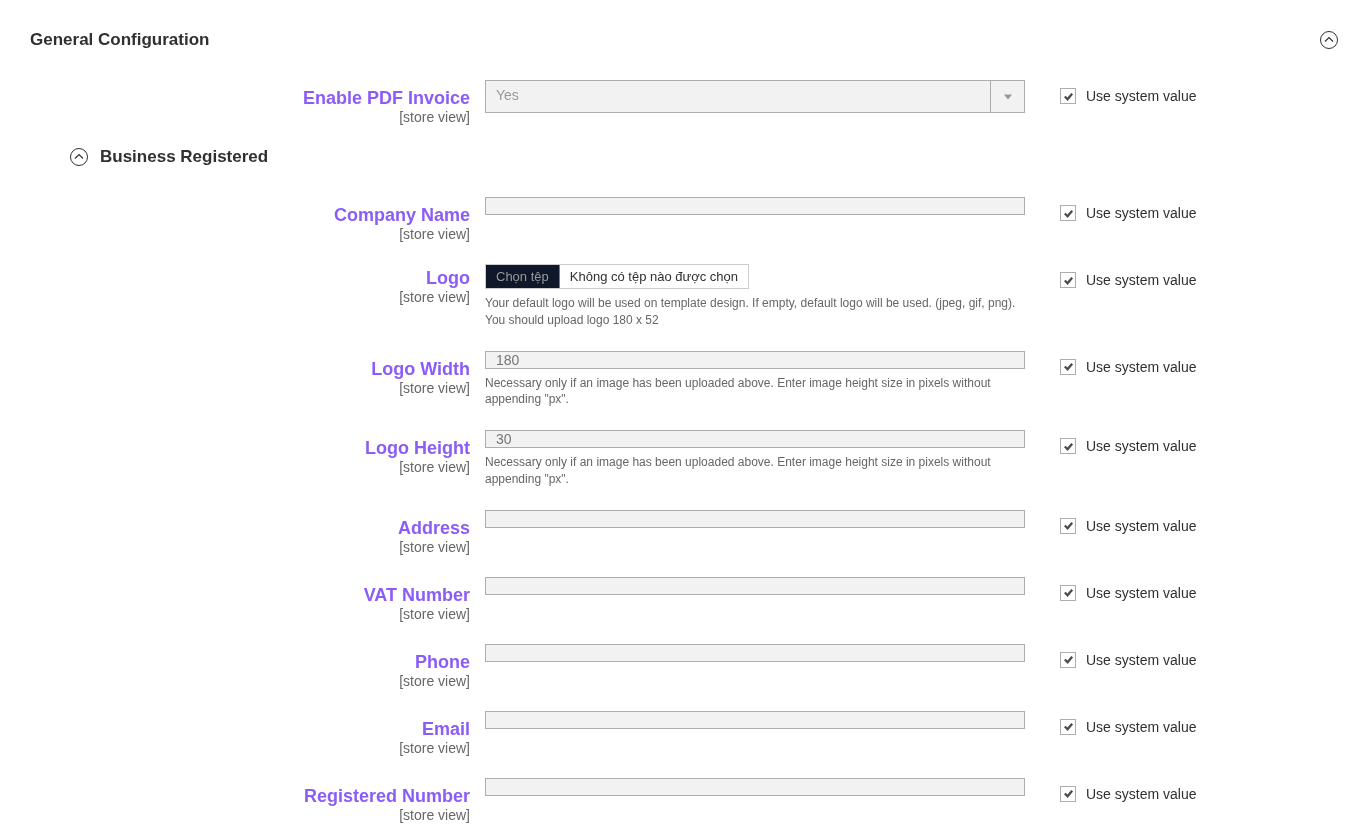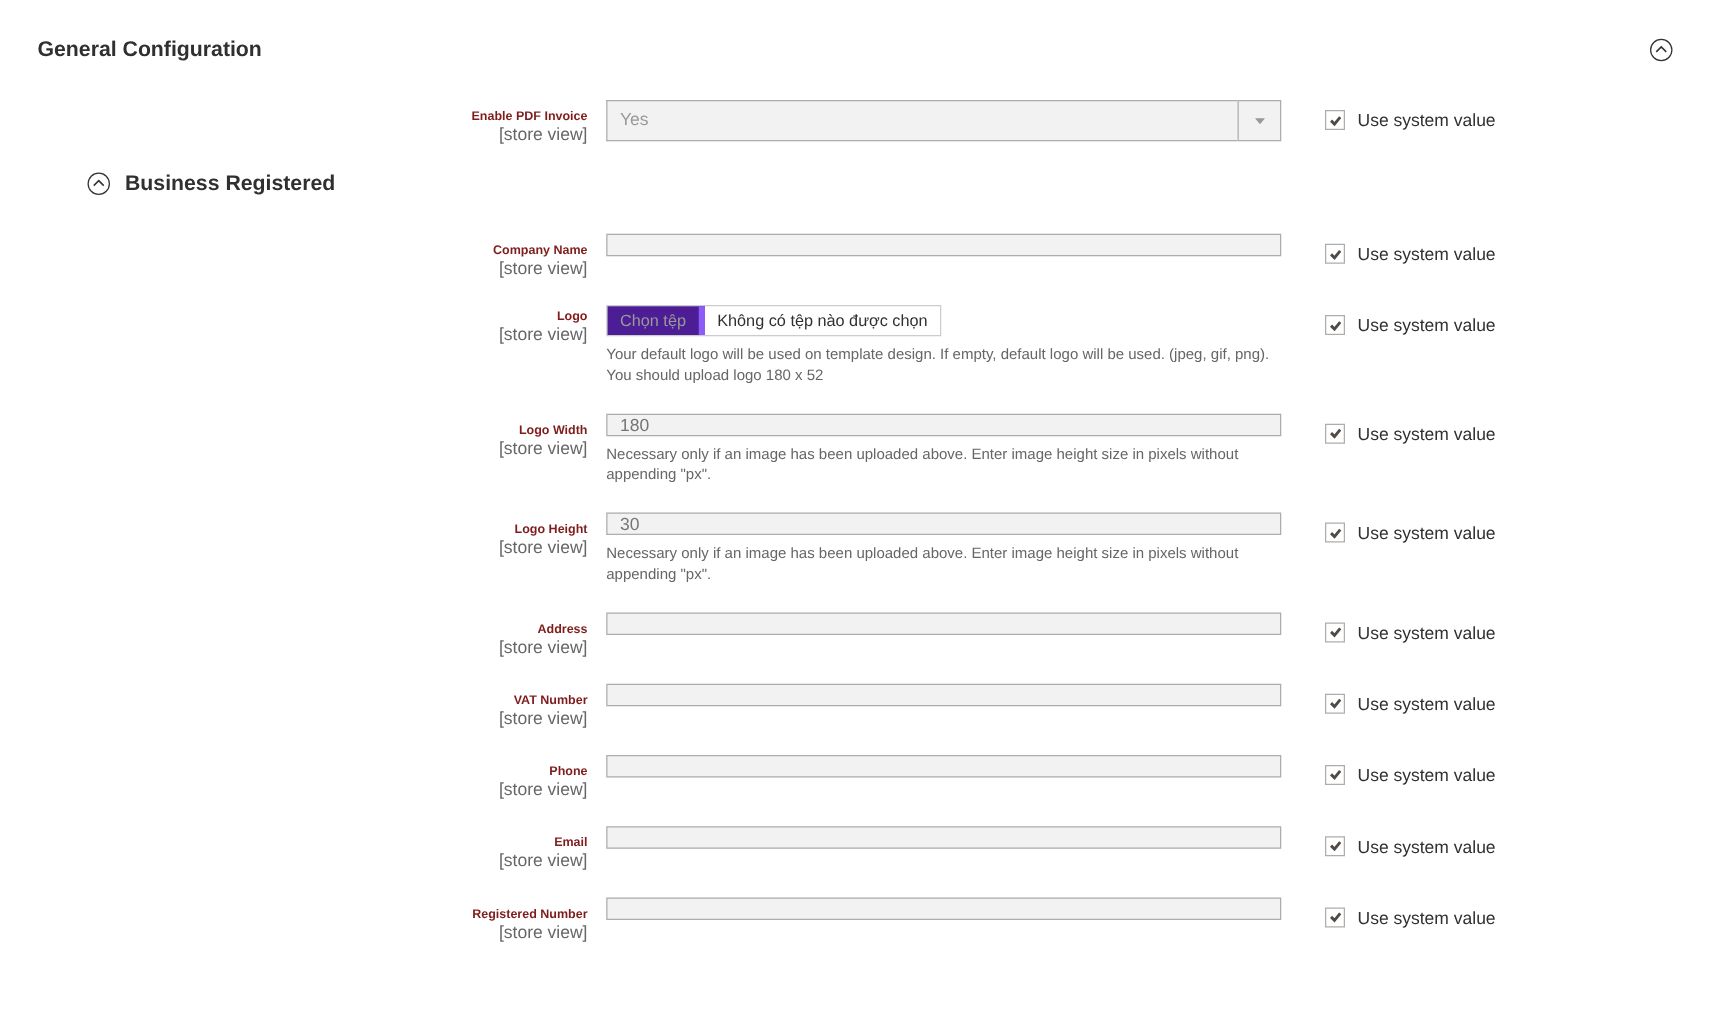--- a/index.html
+++ b/index.html
@@ -4,32 +4,32 @@
 <style>
 * { box-sizing: border-box; margin: 0; padding: 0; }
 body { font-family: 'Helvetica Neue', Helvetica, Arial, sans-serif; background: #fff; color: #303030; font-size: 14px; }
 .container { padding: 30px 30px 0 30px; }
 .section-header { display: flex; align-items: center; justify-content: space-between; margin-bottom: 30px; }
 .section-title { font-size: 17px; font-weight: 600; color: #303030; }
 .collapse-icon { width: 18px; height: 18px; border: 1px solid #333; border-radius: 50%; display: flex; align-items: center; justify-content: center; cursor: pointer; flex-shrink: 0; }
 .collapse-icon svg { width: 10px; height: 10px; }
 .form-row { display: flex; align-items: flex-start; margin-bottom: 22px; }
 .label-col { width: 455px; text-align: right; padding-right: 15px; padding-top: 8px; }
-.label-main { font-size: 10px; font-weight: 600; color: #7f1d1d; display: block; }
+.label-main { font-size: 18px; font-weight: 600; color: #8b5cf6; display: block; }
 .label-scope { font-size: 14px; color: #666; display: block; margin-top: 0; }
 .input-col { width: 540px; }
 .checkbox-col { padding-left: 35px; padding-top: 8px; display: flex; align-items: center; }
 .text-input { width: 100%; height: 18px; border: 1px solid #adadad; background: #f2f2f2; padding: 0 10px; font-size: 14px; color: #303030; }
 .text-input:disabled { background: #f2f2f2; color: #999; }
 .select-wrap { position: relative; width: 100%; display: flex; justify-content: center; }
 .select-display { flex: 1; height: 33px; border: 1px solid #adadad; background: #f2f2f2; padding: 6px 10px; font-size: 14px; color: #999; border-right: none; }
 .select-btn { width: 35px; height: 33px; border: 1px solid #adadad; background: #f2f2f2; display: flex; align-items: center; justify-content: center; cursor: pointer; }
 .select-btn svg { width: 8px; height: 8px; fill: #999; }
 .file-wrap { display: flex; border: 1px solid #ccc; background: #fff; width: fit-content; }
-.file-btn { padding: 4px 10px; background: #4c1d95; border: none; border-right: 5px solid #8b5cf6; color: #999; font-size: 13px; cursor: pointer; }
+.file-btn { padding: 4px 10px; background: #0f172a; border: none; border-right: 1px solid #8b5cf6; color: #999; font-size: 13px; cursor: pointer; }
 .file-status { padding: 4px 10px; color: #303030; font-size: 13px; }
 .help-text { font-size: 12px; color: #666; margin-top: 6px; line-height: 1.4; }
 .checkbox-custom { width: 16px; height: 16px; border: 1px solid #adadad; background: #fff; display: inline-flex; align-items: center; justify-content: center; margin-right: 10px; cursor: pointer; }
 .checkbox-custom svg { width: 11px; height: 11px; stroke: #514943; stroke-width: 2.5; fill: none; }
 .checkbox-label { font-size: 14px; color: #303030; }
 .subsection-header { display: flex; align-items: center; margin: 6px 0 30px 40px; }
 .subsection-header .collapse-icon { margin-right: 12px; }
 .subsection-title { font-size: 17px; font-weight: 600; color: #303030; }
 .form-row.file .input-col { padding-top: 0; }
 .form-row.file .label-col { padding-top: 4px; }

